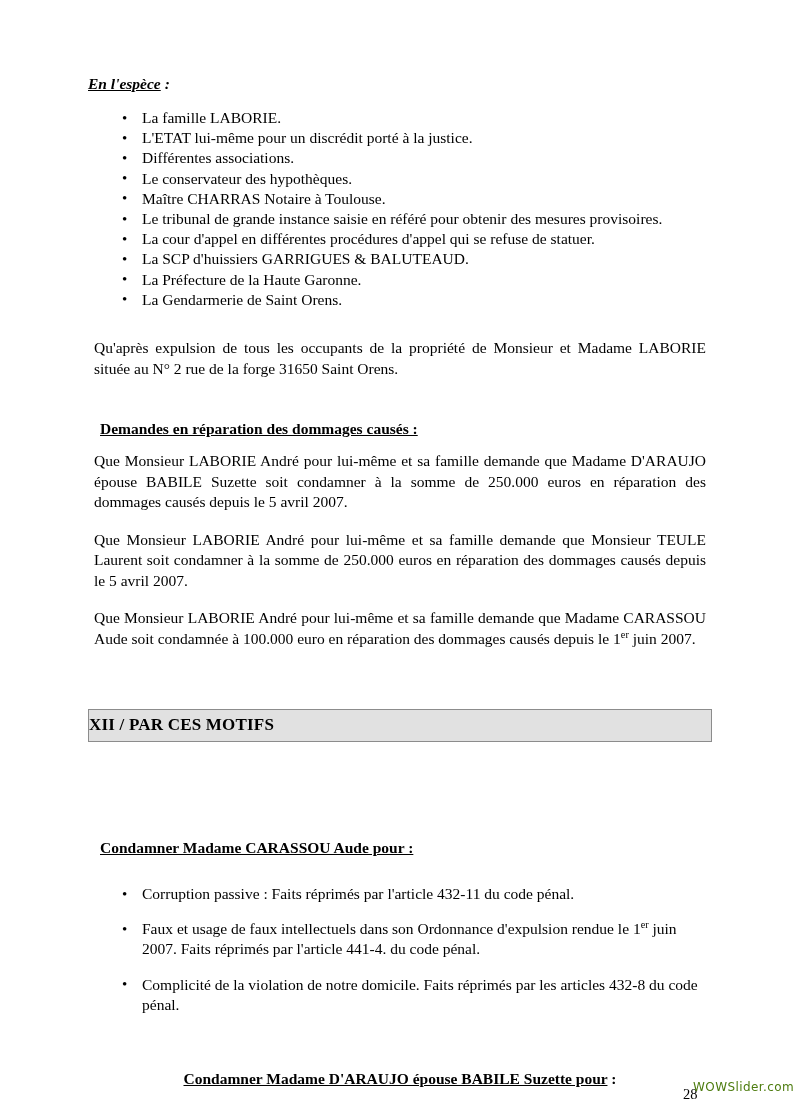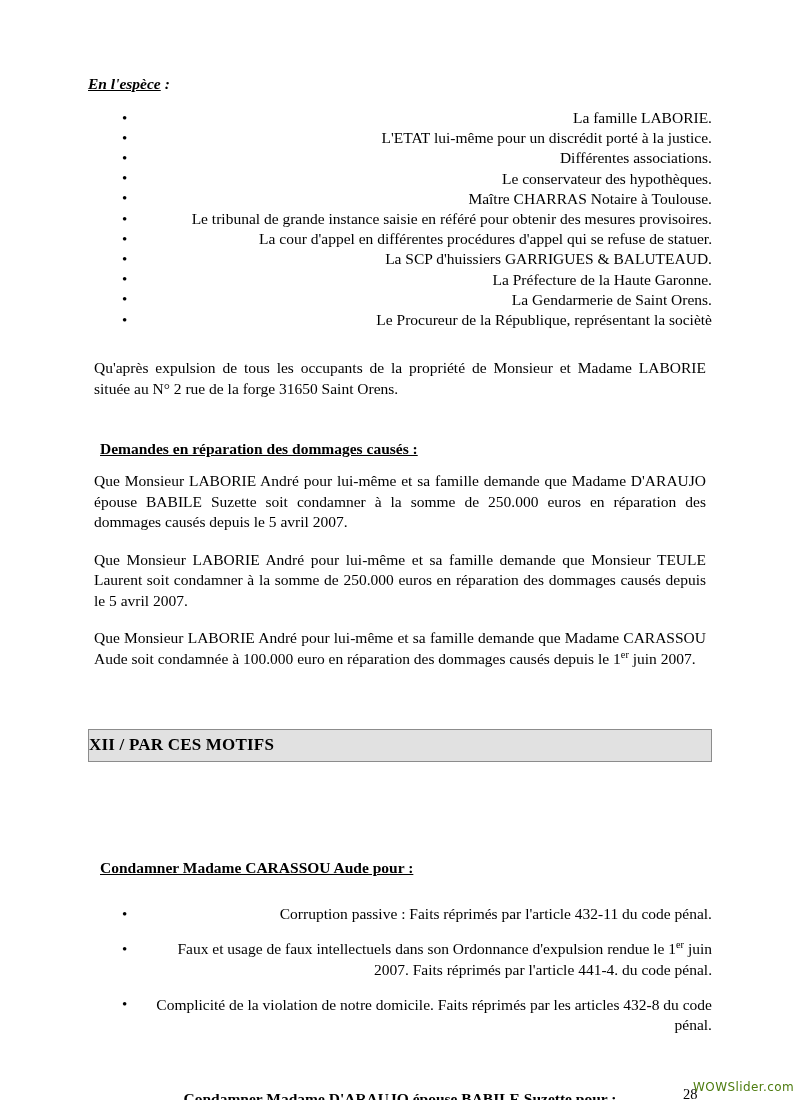--- a/index.html
+++ b/index.html
@@ -82,21 +82,21 @@
   ul.bullets {
     list-style: none;
     margin: 0;
     padding: 0;
   }
   ul.bullets > li {
     position: relative;
     padding-left: 54px;
     font-size: 15.5px;
     line-height: 20.2px;
-    text-align: right;
+    text-align: left;
   }
   ul.bullets > li::before {
     content: "\2022";
     position: absolute;
     left: 34px;
     top: -0.5px;
     font-size: 15px;
     line-height: 20.2px;
   }
   ul.bullets.spaced > li { margin-bottom: 15px; }
@@ -160,21 +160,20 @@
       <li>La famille LABORIE.</li>
       <li>L'ETAT lui-même pour un discrédit porté à la justice.</li>
       <li>Différentes associations.</li>
       <li>Le conservateur des hypothèques.</li>
       <li>Maître CHARRAS Notaire à Toulouse.</li>
       <li>Le tribunal de grande instance saisie en référé pour obtenir des mesures provisoires.</li>
       <li>La cour d'appel  en différentes procédures d'appel qui se refuse de statuer.</li>
       <li>La SCP d'huissiers GARRIGUES &amp; BALUTEAUD.</li>
       <li>La Préfecture de la Haute Garonne.</li>
       <li>La Gendarmerie de Saint Orens.</li>
-      <li>Le Procureur de la République, représentant la sociètè</li>
     </ul>
 
     <div class="spacer-sm"></div>
 
     <p class="body">Qu'après expulsion de tous les occupants de la propriété de Monsieur et Madame LABORIE située au N° 2 rue de la forge 31650 Saint Orens.</p>
 
     <div class="spacer-sm"></div>
 
     <div class="h-bold-underline">Demandes en réparation des dommages causés :</div>
 

